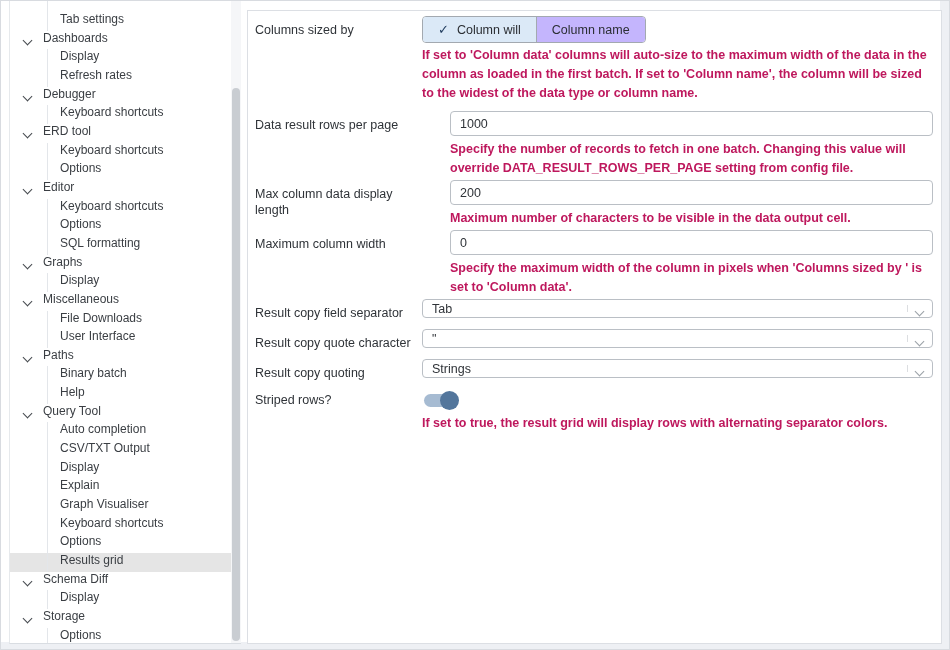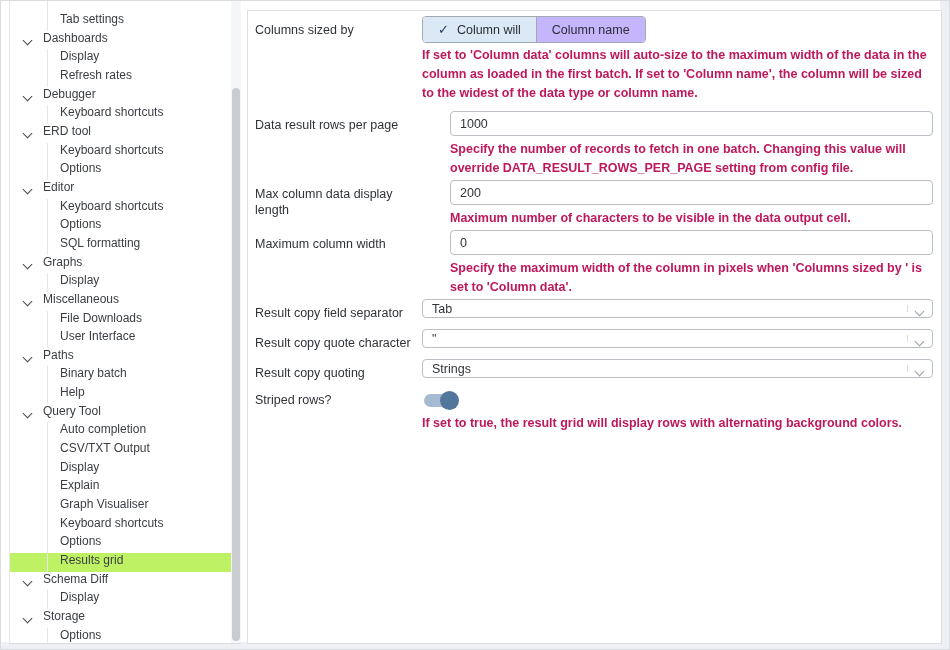--- a/index.html
+++ b/index.html
@@ -13,21 +13,21 @@
   .sidebar { position:absolute; left:8px; top:0; width:232px; height:643px;
              background:#fff; border-left:1px solid #e6e9ec; border-bottom:1px solid #d9dde2; overflow:hidden; }
   .tree { position:absolute; left:0; top:0; right:10px; }
   .tree-spacer { position:relative; height:11px; }
   .tree-spacer .guide, .tree-row.lvl1 .guide {
     position:absolute; left:37px; top:0; bottom:0; width:1px; background:#e3e6ea; }
   .tree-row { position:relative; height:18.66px; display:flex; align-items:flex-start;
               font-size:12px; color:#3a3e43; cursor:default; white-space:nowrap; }
   .tree-row.lvl0 { padding-left:33px; }
   .tree-row.lvl1 { padding-left:50px; }
-  .tree-row.selected { background:#bef264; }
+  .tree-row.selected { background:#e5e5e5; }
   .tw-chev { position:absolute; left:14px; top:6px; width:7px; height:7px;
              border-left:1.4px solid #45494e; border-bottom:1.4px solid #45494e;
              transform:rotate(-45deg); }
   .sb-scroll { position:absolute; right:0; top:0; width:10px; height:643px; background:#f5f6f8; }
   .sb-thumb { position:absolute; left:1px; width:8px; top:87px; height:553px;
               background:#c9cdd2; border-radius:4px; }
 
   
   .panel { position:absolute; left:246px; top:9px; width:695px; height:634px;
            background:#fff; border:1px solid #dcdfe4; padding:5px 4px 0 6px; overflow:hidden; }
@@ -328,18 +328,18 @@
       </div>
     </div>
 
     <div class="frow" style="margin-top:2px;">
       <div class="flabel" style="padding-top:3px;">Striped rows?</div>
       <div class="fctrl">
         <div class="toggle">
           <span class="tg-track"></span>
           <span class="tg-thumb"></span>
         </div>
-        <div class="help">If set to true, the result grid will display rows with alternating background colors.</div>
+        <div class="help">If set to true, the result grid will display rows with alternating separator colors.</div>
       </div>
     </div>
 
   </div>
 </div>
 
 </body></html>

